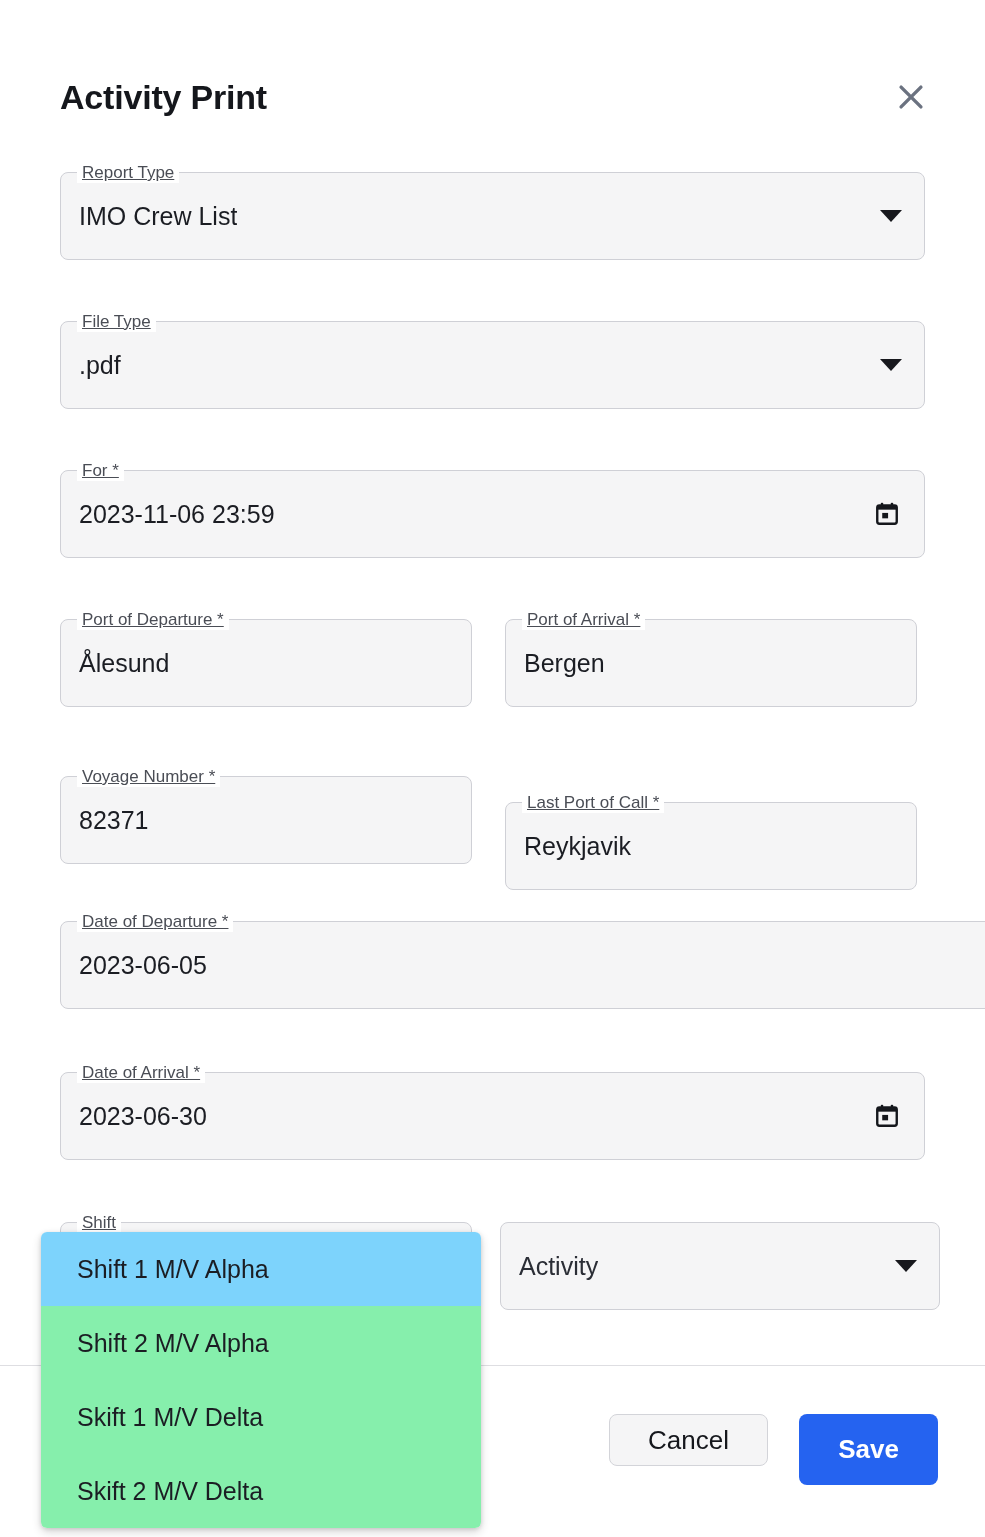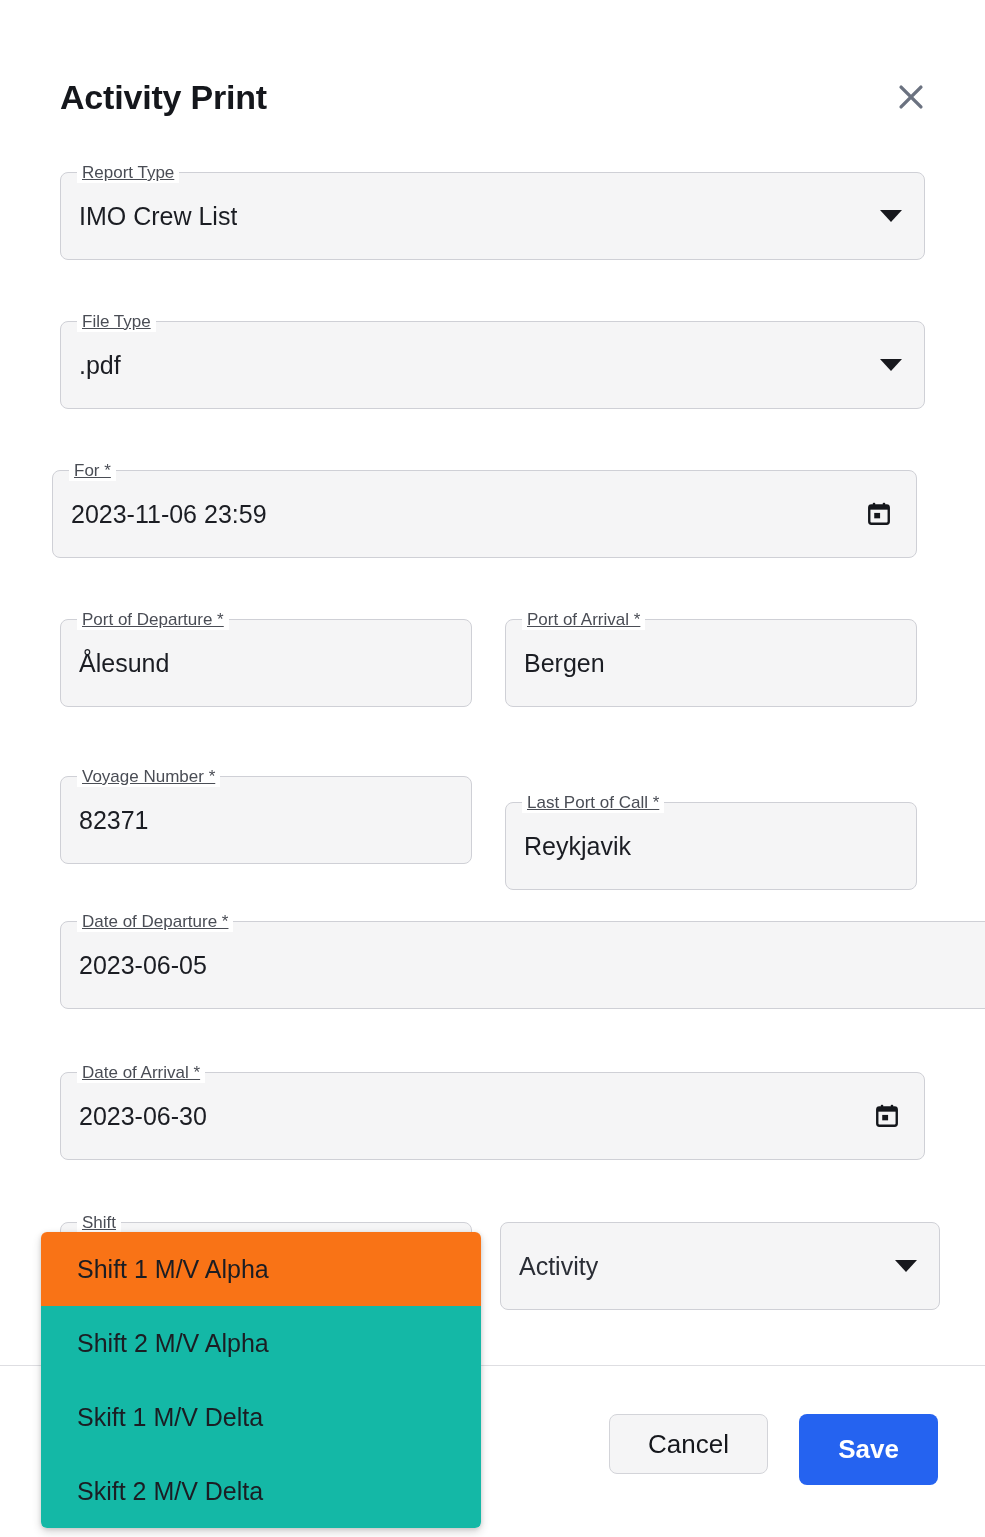--- a/index.html
+++ b/index.html
@@ -109,21 +109,21 @@
     top: 50%;
     transform: translateY(-50%);
     width: 26px;
     height: 26px;
   }
   .cal-icon svg { display: block; }
 
   
   #f-report-type { left: 60px; top: 40px;  width: 865px; height: 88px; }
   #f-file-type   { left: 60px; top: 189px; width: 865px; height: 88px; }
-  #f-for         { left: 52px; top: 338px; width: 865px; height: 88px; }
+  #f-for         { left: 60px; top: 338px; width: 865px; height: 88px; }
   #f-port-dep    { left: 60px; top: 487px; width: 412px; height: 88px; }
   #f-port-arr    { left: 505px; top: 487px; width: 412px; height: 88px; }
   #f-voyage      { left: 60px; top: 644px; width: 412px; height: 88px; }
   #f-last-port   { left: 505px; top: 638px; width: 412px; height: 88px; margin-top: 32px; }
   #f-date-dep    { left: 60px; top: 789px; width: 983px; height: 88px; }
   #f-date-arr    { left: 60px; top: 940px; width: 865px; height: 88px; }
   #f-shift       { left: 60px; top: 1090px; width: 412px; height: 88px; }
   #f-activity    { left: 500px; top: 1090px; width: 440px; height: 88px; }
 
   
@@ -151,21 +151,21 @@
     cursor: pointer;
     display: flex;
     align-items: center;
     justify-content: center;
     font-family: "Liberation Sans", sans-serif;
   }
   .btn-cancel {
     right: 217px;
     top: 48px;
     width: 159px;
-    height: 60px;
+    height: 52px;
     background: #f5f5f6;
     border: 1px solid #d3d4d9;
     color: #15171c;
   }
   .btn-save {
     right: 47px;
     top: 48px;
     width: 139px;
     height: 71px;
     background: #2563f0;
@@ -189,24 +189,24 @@
   }
   .dropdown-item {
     height: 74px;
     display: flex;
     align-items: center;
     padding-left: 36px;
     font-size: 25px;
     color: #1b1d23;
     line-height: 32px;
     cursor: pointer;
-    background: #14b8a6;
+    background: #86efac;
     white-space: nowrap;
   }
-  .dropdown-item.selected { background: #f97316; }
+  .dropdown-item.selected { background: #7dd3fc; }
 </style>
 </head>
 <body>
 
 <div class="dialog">
 
   <div class="dialog-header">
     <div class="dialog-title">Activity Print</div>
     <button class="close-button">
       <span>

